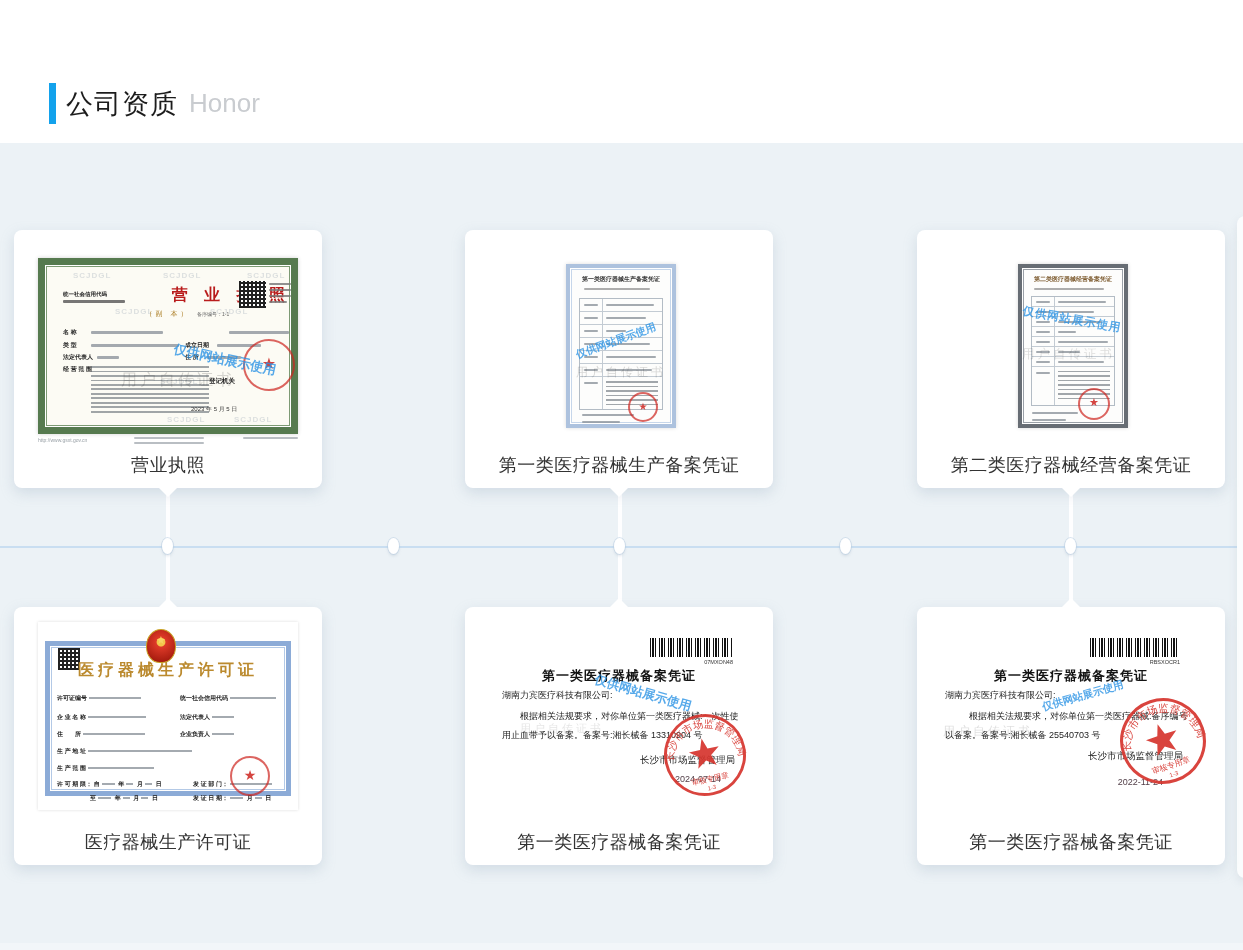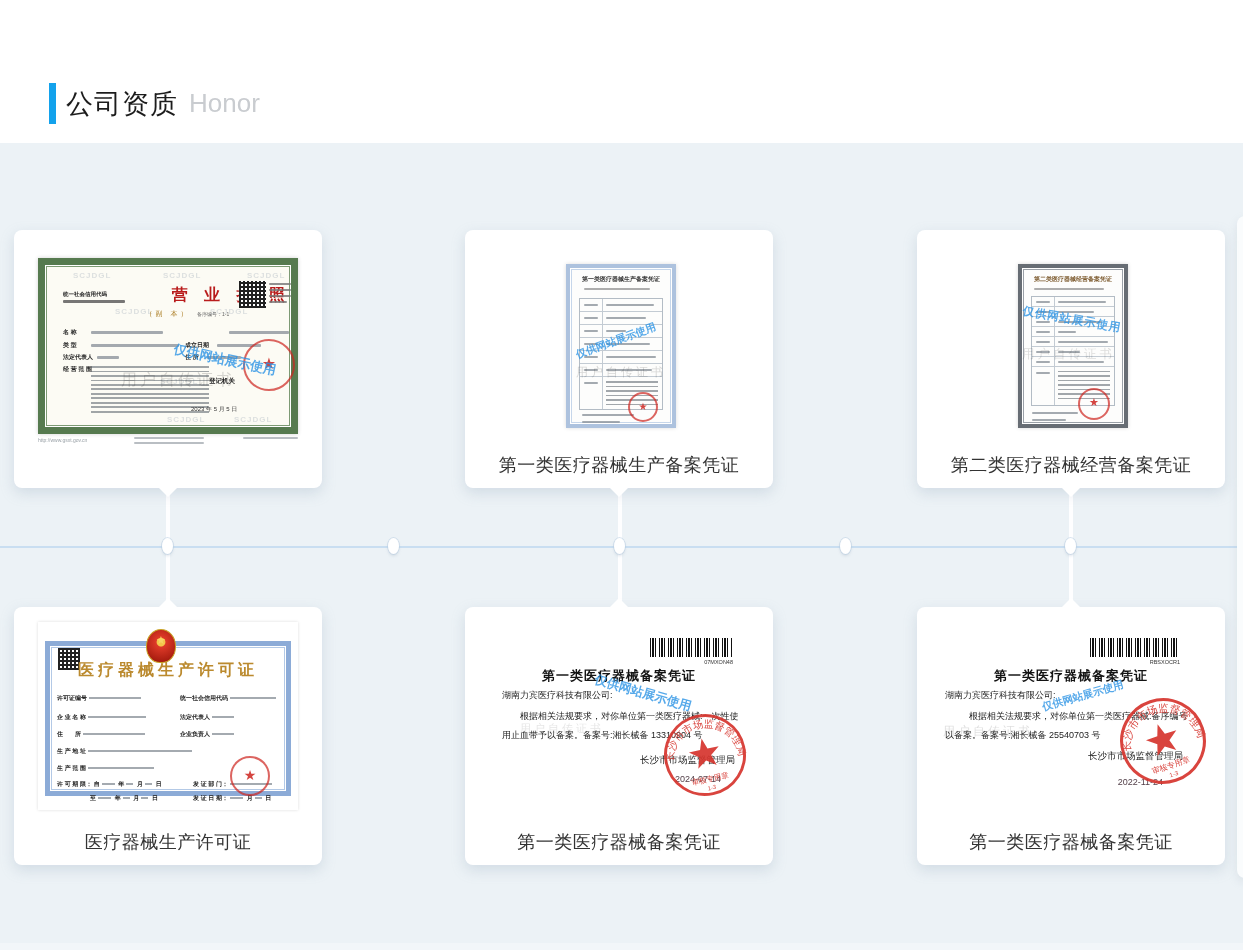--- a/index.html
+++ b/index.html
@@ -163,20 +163,21 @@
 
         <div class="wm-gray" style="left:76px;top:105px;font-size:16px;">用户自传证书</div>
         <div class="wm-blue" style="left:128px;top:86px;font-size:13px;transform:rotate(12deg);">仅供网站展示使用</div>
       </div>
       <div class="bl-footer">
         <span class="url">http://www.gsxt.gov.cn</span>
         <div class="bar" style="left:96px;top:0;width:70px;height:2px;background:#a8aeb4;"></div>
         <div class="bar" style="left:96px;top:5px;width:70px;height:2px;background:#a8aeb4;"></div>
         <div class="bar" style="left:205px;top:0;width:55px;height:2px;background:#a8aeb4;"></div>
       </div>
+      <div class="caption">营业执照</div>
       <div class="pointer down"></div>
     </div>
 
     <div class="card" style="left:465px; top:87px;">
       <div class="cert-paper cp-blue">
         <div class="cert-title" style="color:#333;">第一类医疗器械生产备案凭证</div>
         <div class="bar" style="left:14px;top:20px;width:66px;height:2px;background:#999;"></div>
         <div class="tbl" style="top:30px;height:112px;">
           <div class="tr" style="height:13px;">
               <div class="bar" style="left:4px;top:5px;width:14px;height:2px;"></div>

